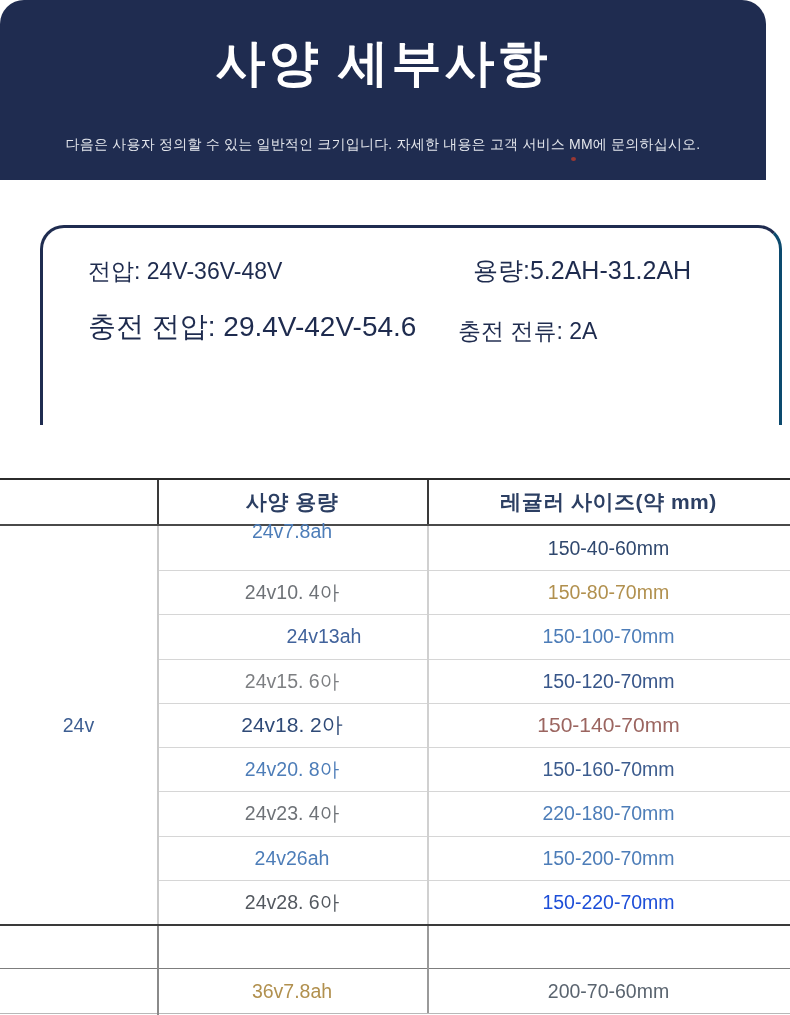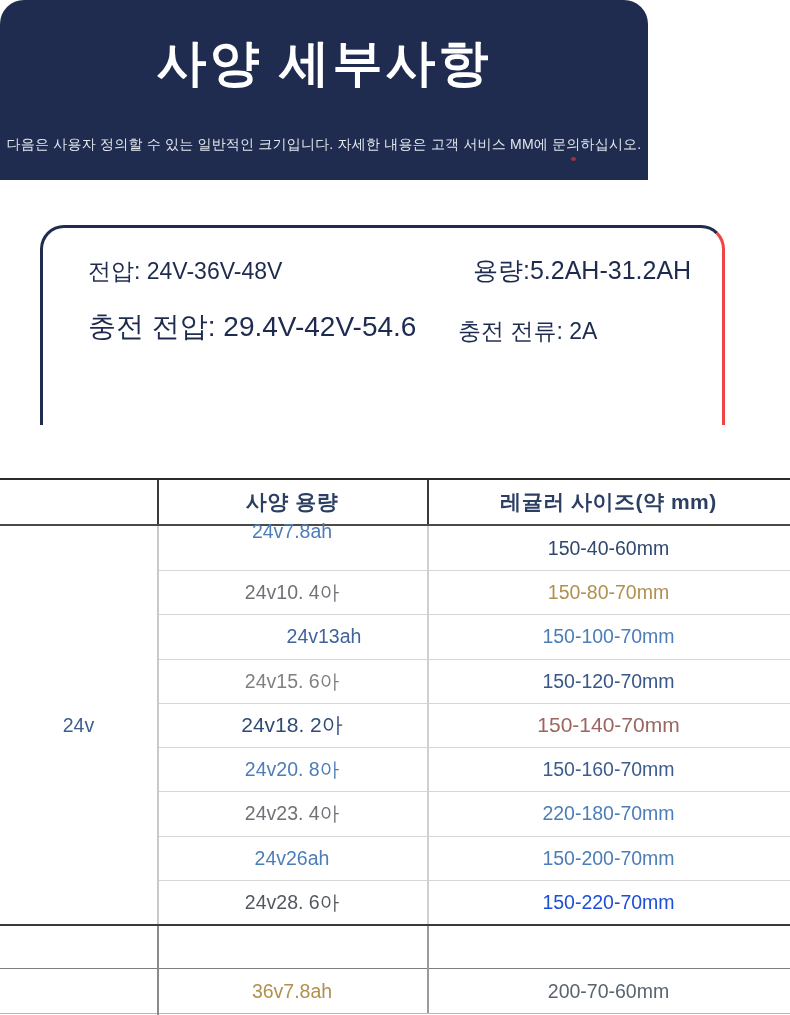--- a/index.html
+++ b/index.html
@@ -1,31 +1,31 @@
 <!DOCTYPE html>
 <html><head>
 <meta charset="utf-8">
 <style>
   * { margin:0; padding:0; box-sizing:border-box; }
   html,body { background:#ffffff; }
   body { font-family:"Liberation Sans","DejaVu Sans",sans-serif; }
   .page { position:relative; width:790px; height:1015px; background:#ffffff; overflow:hidden; margin:0 auto; }
 
   
-  .hero { position:relative; width:648px; height:180px; background:#1f2c50; border-radius:24px 24px 0 0; }
+  .hero { position:relative; width:766px; height:180px; background:#1f2c50; border-radius:24px 24px 0 0; }
   .hero h1 { position:absolute; top:30px; left:0; width:100%; text-align:center;
              color:#ffffff; font-size:50px; font-weight:bold; letter-spacing:3px; }
   .hero p  { position:absolute; top:136px; left:0; width:100%; text-align:center;
              color:#e3e6ec; font-size:14px; letter-spacing:0.2px; }
   .red-dot { position:absolute; left:571px; top:157px; width:5px; height:4px;
              background:#b03a2e; border-radius:50%; opacity:.85; }
 
   
-  .spec-box { position:absolute; left:40px; top:225px; width:685px; height:200px;
-              border-top:3px solid #1f2c50; border-left:3px solid #1f2c50; border-right:3px solid #ef4444;
+  .spec-box { position:absolute; left:40px; top:225px; width:742px; height:200px;
+              border-top:3px solid #1f2c50; border-left:3px solid #1f2c50; border-right:3px solid #0c4a6e;
               border-radius:24px 24px 0 0; background:#ffffff; }
   .spec-item { position:absolute; color:#1e2b4e; white-space:nowrap; }
   .si-1 { left:45px;  top:28px; font-size:23px; }
   .si-2 { left:430px; top:26px; font-size:25px; }
   .si-3 { left:45px;  top:80px; font-size:28px;text-align:center; }
   .si-4 { left:415px; top:88px; font-size:23px; }
 
   
   .tbl { position:absolute; left:0; top:478px; width:790px; height:461px; }
   .hline { position:absolute; left:0; width:790px; }

